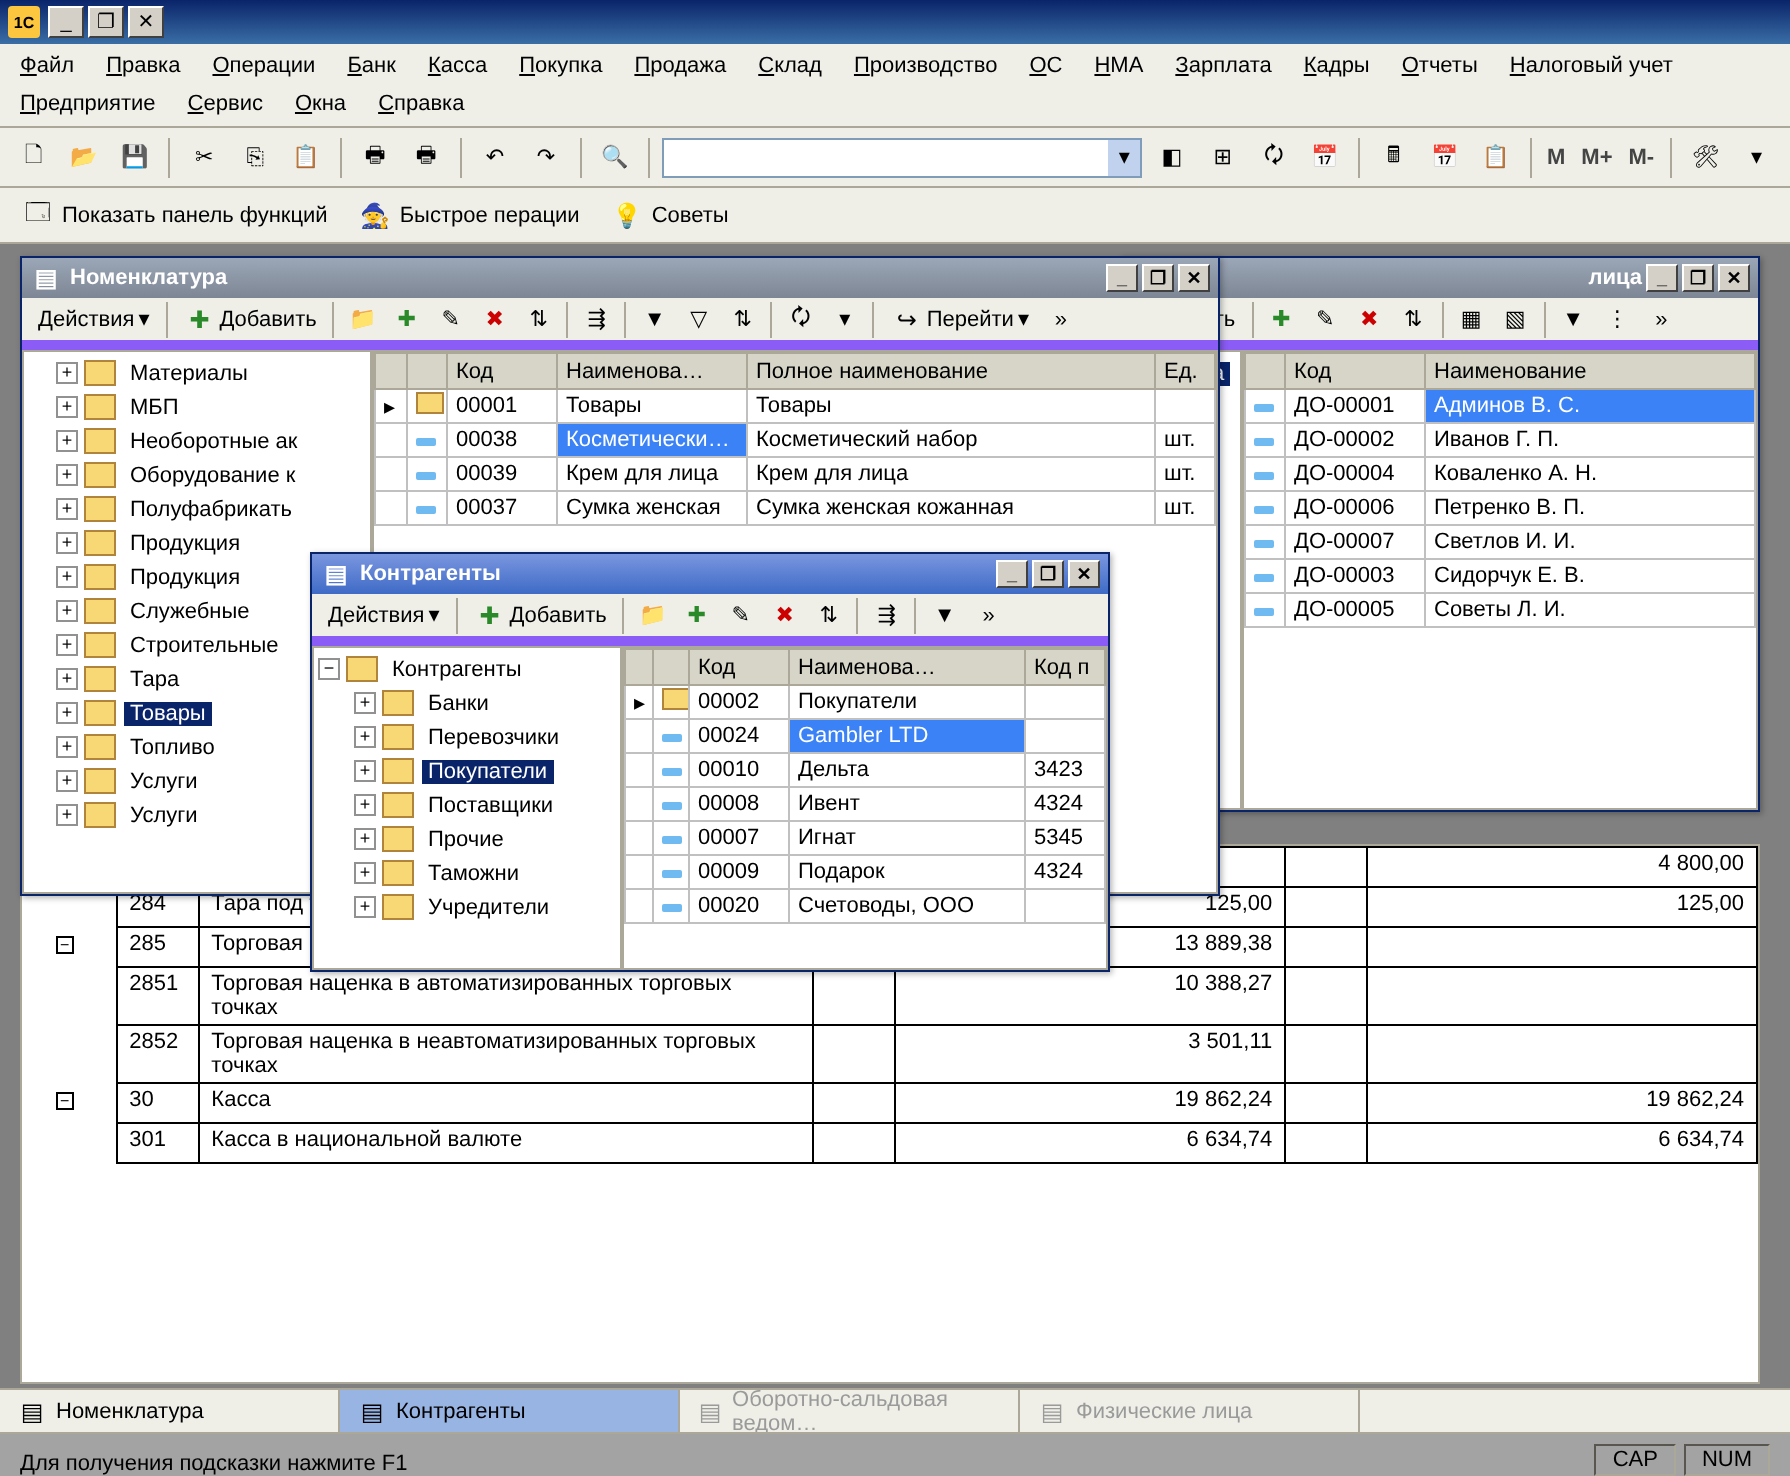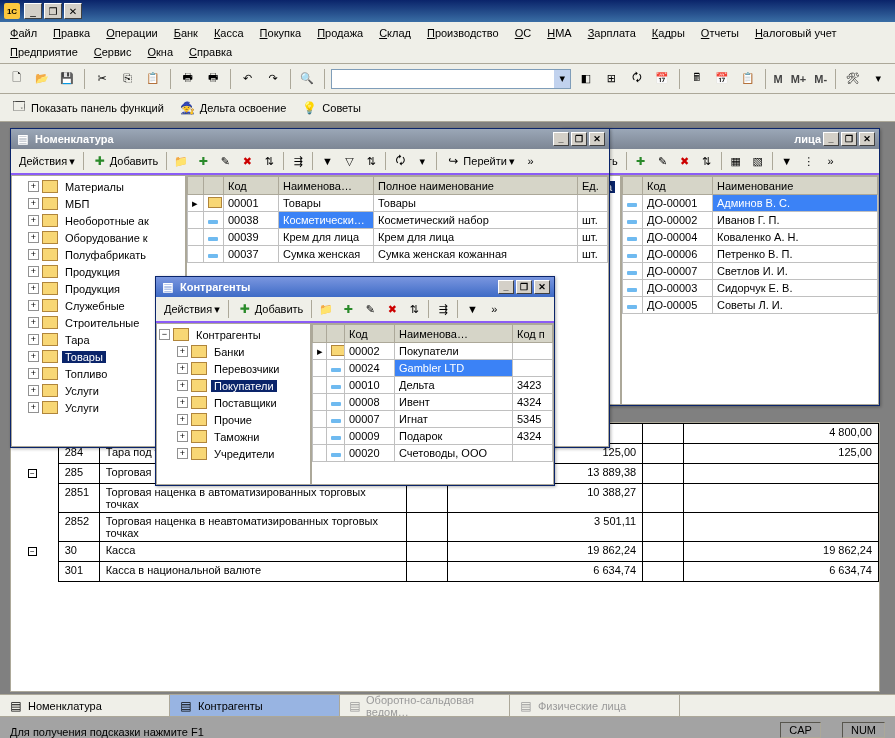--- a/index.html
+++ b/index.html
@@ -29,21 +29,21 @@
 
 .mdi { position: relative; background: #808080; height: 572px; }
 
 .subwin { position: absolute; background: #efefe8; border: 1px solid #0a246a; display: flex; flex-direction: column; box-shadow: 1px 1px 3px rgba(0,0,0,.3); }
 .subwin .swtitle { background: linear-gradient(to bottom, #7a96df, #3e6bc6); color: #fff; height: 20px; display: flex; align-items: center; padding: 0 4px; font-weight: bold; }
 .subwin.inactive .swtitle { background: linear-gradient(to bottom, #9ba7b7, #7d8694); }
 .subwin .swtitle .ico { margin-right: 4px; }
 .subwin .swtitle .t { flex: 1; }
 .subwin .swtitle .winbtn { width: 16px; height: 14px; background: #d4d0c8; border: 1px solid #fff; border-right-color: #404040; border-bottom-color: #404040; font-size: 9px; display: flex; align-items: center; justify-content: center; cursor: pointer; color: #000; margin-left: 2px; }
 
-.subtb { height: 26px; background: #efefe8; display: flex; align-items: center; padding: 0 4px; gap: 2px; border-bottom: 2px solid #8b5cf6; }
+.subtb { height: 26px; background: #efefe8; display: flex; align-items: center; padding: 0 4px; gap: 2px; border-bottom: 5px solid #8b5cf6; }
 .subtb .tbtn { width: 20px; height: 20px; display: flex; align-items: center; justify-content: center; cursor: pointer; border: 1px solid transparent; font-size: 11px; }
 .subtb .lbl { padding: 2px 4px; cursor: pointer; display: flex; align-items: center; gap: 2px; }
 .subtb .sep { width: 1px; height: 18px; background: #aca899; margin: 0 2px; }
 
 .swbody { flex: 1; display: flex; background: #fff; overflow: hidden; }
 
 .tree { width: 170px; border: 1px solid #aca899; overflow: auto; background: #fff; padding: 2px; }
 .tree .node { display: flex; align-items: center; height: 17px; white-space: nowrap; cursor: pointer; }
 .tree .node .tw { width: 11px; height: 11px; border: 1px solid #919191; background: #fff; display: flex; align-items: center; justify-content: center; font-size: 9px; line-height: 1; margin-right: 3px; color: #000; }
 .tree .node .fld { width: 16px; height: 13px; background: #f8d775; border: 1px solid #b0853b; margin-right: 4px; }
@@ -65,21 +65,21 @@
 .bgtable .num { text-align: right; }
 .bgtable .tw { display:inline-block; width: 9px; height: 9px; border: 1px solid #000; font-size: 8px; text-align:center; line-height:8px; margin-right:4px; }
 
 .taskbar { position: absolute; bottom: 22px; left: 0; right: 0; height: 22px; background: #efefe8; border-top: 1px solid #aca899; display: flex; }
 .taskbar .tab { flex: 0 0 170px; padding: 3px 8px; border-right: 1px solid #aca899; display: flex; align-items: center; gap: 4px; cursor: pointer; }
 .taskbar .tab.active { background: #98b4e2; }
 .taskbar .tab.inactive { color: #9a9a9a; }
 
 .status { position: absolute; bottom: 0; left: 0; right: 0; height: 22px; background: #a3a3a3; border-top: 1px solid #aca899; display: flex; align-items: flex-end; padding: 0 10px; }
 .status .sfill { flex: 1; }
-.status .cell { border: 1px inset #aca899; padding: 1px 8px; margin-left: 21px; }
+.status .cell { border: 1px inset #aca899; padding: 1px 8px; margin-left: 4px; }
 </style>
 </head>
 <body>
 
 <div class="titlebar">
   <div class="logo">1C</div>
   <div class="winbtns">
     <div class="winbtn">_</div>
     <div class="winbtn">❐</div>
     <div class="winbtn">✕</div>
@@ -146,21 +146,21 @@
   <div class="tbtn">▾</div>
 </div>
 
 <div class="toolbar2">
   <div class="btn2">
     <span class="ico">🗔</span>
     <span>Показать панель функций</span>
   </div>
   <div class="btn2">
     <span class="ico">🧙</span>
-    <span>Дельта освоение</span>
+    <span>Быстрое перации</span>
   </div>
   <div class="btn2">
     <span class="ico">💡</span>
     <span>Советы</span>
   </div>
 </div>
 
 <div class="mdi">
 
   <div class="bgtable" style="left:10px; top:300px; width:870px; height:270px;">

